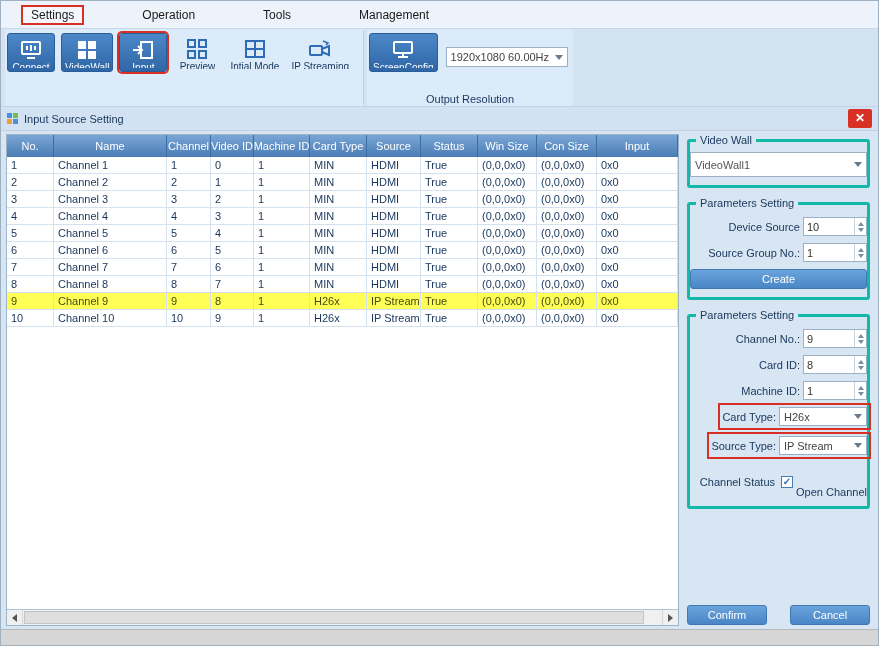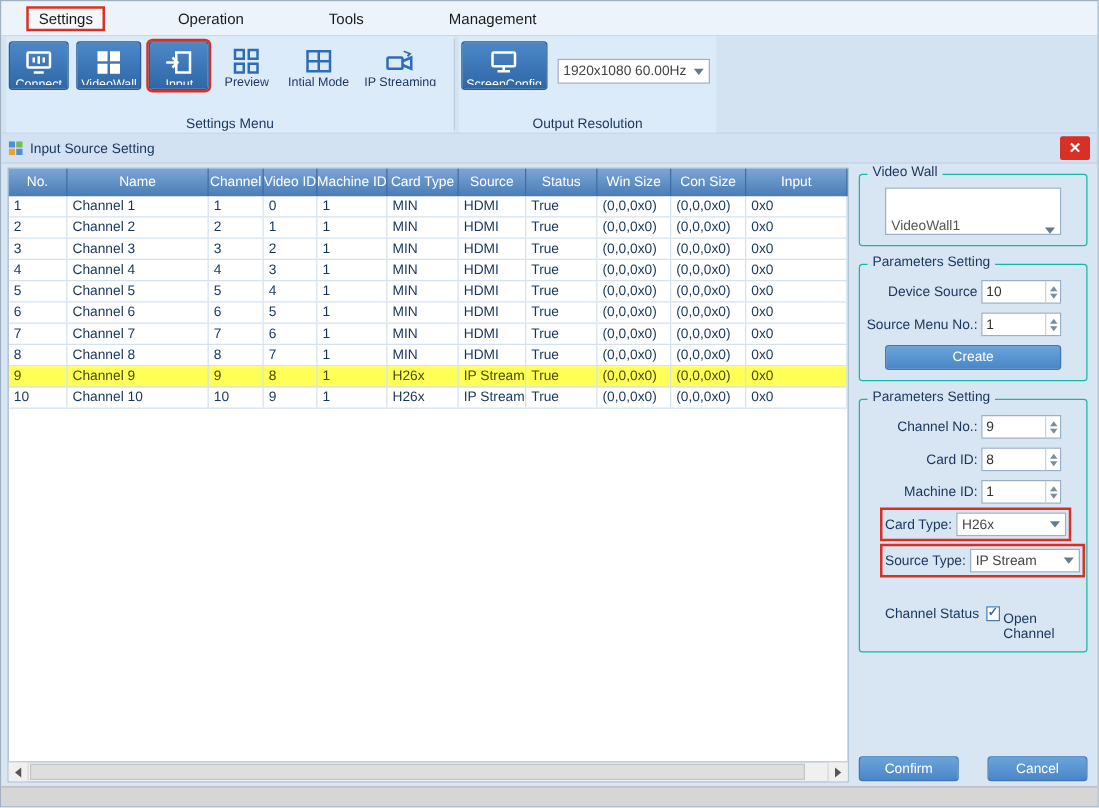--- a/index.html
+++ b/index.html
@@ -53,24 +53,24 @@
   .sbtn { width:16px; background:#f0f0f0; display:flex; align-items:center; justify-content:center; font-size:9px; color:#444; }
   .sbtn.left { border-right:1px solid #d6d6d6; }
   .sbtn.right { border-left:1px solid #d6d6d6; }
   .strack { flex:1; position:relative; }
   .sthumb { position:absolute; left:1px; top:1px; bottom:1px; width:97%; background:#dedede; border:1px solid #c5c5c5; }
   .tri-l { width:0;height:0;border-top:4px solid transparent;border-bottom:4px solid transparent;border-right:5px solid #555; }
   .tri-r { width:0;height:0;border-top:4px solid transparent;border-bottom:4px solid transparent;border-left:5px solid #555; }
 
   
   .sidepanel { position:absolute; left:684px; right:6px; top:0; bottom:0; }
-  .group { position:relative; border:1px solid #14b8a6; border-radius:3px; margin:8px 2px 0; padding:12px 20px 8px; }
+  .group { position:relative; border:3px solid #14b8a6; border-radius:3px; margin:8px 2px 0; padding:12px 0 8px; }
   .group + .group { margin-top:14px; }
   .legend { position:absolute; top:-8px; left:6px; background:#d8e5f2; padding:0 4px; font-size:11px; color:#17365d; }
-  .combo-full { width:100%; height:38px; color:#555;align-items:flex-end; }
+  .combo-full { width:100%; height:25px; color:#555; }
   .prow { display:flex; align-items:center; justify-content:flex-end; margin-bottom:7px; }
   .plabel { font-size:11px; color:#17365d; margin-right:3px; white-space:nowrap; }
   .spin { width:64px; height:19px; background:#fff; border:1px solid #9ab0c6; display:flex; align-items:center; flex:0 0 auto; }
   .spin-val { flex:1; font-size:11px; padding-left:3px; color:#333; }
   .spin-arr { width:12px; height:100%; border-left:1px solid #c8d4e0; display:flex; flex-direction:column; align-items:center; justify-content:center; gap:2px; }
   .up { width:0;height:0;border-left:3px solid transparent;border-right:3px solid transparent;border-bottom:4px solid #7a8ea0; }
   .dn { width:0;height:0;border-left:3px solid transparent;border-right:3px solid transparent;border-top:4px solid #7a8ea0; }
   .combo-sm { width:88px; height:19px; flex:0 0 auto; color:#444; }
   .prow.red-ring3 { width:fit-content; margin-left:auto; outline:2px solid var(--alert_red,#d93025); outline-offset:2px; margin-bottom:10px; }
   .btn { display:block; width:100%; height:20px; background:linear-gradient(#6aa4dc,#4a86c6); border:1px solid #3f78b4; color:#fff; font-size:11px; border-radius:3px; margin-top:2px; font-family:"Liberation Sans",sans-serif; }
@@ -160,21 +160,20 @@
           <span class="ricon">
             <svg width="24" height="24" viewBox="0 0 24 24">
                 <rect x="2" y="9" width="12" height="9" rx="1" fill="none" stroke="#2e6cb5" stroke-width="2"></rect>
                 <path d="M14 12l7-3v9l-7-3" fill="none" stroke="#2e6cb5" stroke-width="2"></path>
                 <path d="M15 4l5 2-2 2" fill="none" stroke="#2e6cb5" stroke-width="1.5"></path>
               </svg>
           </span>
           <span class="rlabel">IP Streaming</span>
         </div>
       </div>
-      <div class="glabel">Settings Menu</div>
     </div>
     <div class="vsep"></div>
     <div class="rgroup g2">
       <div class="g2row">
         <div class="rbtn active" style="min-width:64px;">
           <span class="ricon">
             <svg width="24" height="24" viewBox="0 0 24 24">
                 <rect x="3" y="4" width="18" height="11" rx="1" fill="none" stroke="#fff" stroke-width="2"></rect>
                 <line x1="12" y1="15" x2="12" y2="18" stroke="#fff" stroke-width="2"></line>
                 <line x1="7" y1="19" x2="17" y2="19" stroke="#fff" stroke-width="2"></line>
@@ -381,21 +380,21 @@
           <span class="plabel">Device Source</span>
           <div class="spin">
             <span class="spin-val">10</span>
             <span class="spin-arr">
                 <i class="up"></i>
                 <i class="dn"></i>
               </span>
           </div>
         </div>
         <div class="prow">
-          <span class="plabel">Source Menu No.:</span>
+          <span class="plabel">Source Group No.:</span>
           <div class="spin">
             <span class="spin-val">1</span>
             <span class="spin-arr">
                 <i class="up"></i>
                 <i class="dn"></i>
               </span>
           </div>
         </div>
         <button class="btn">Create</button>
       </div>

